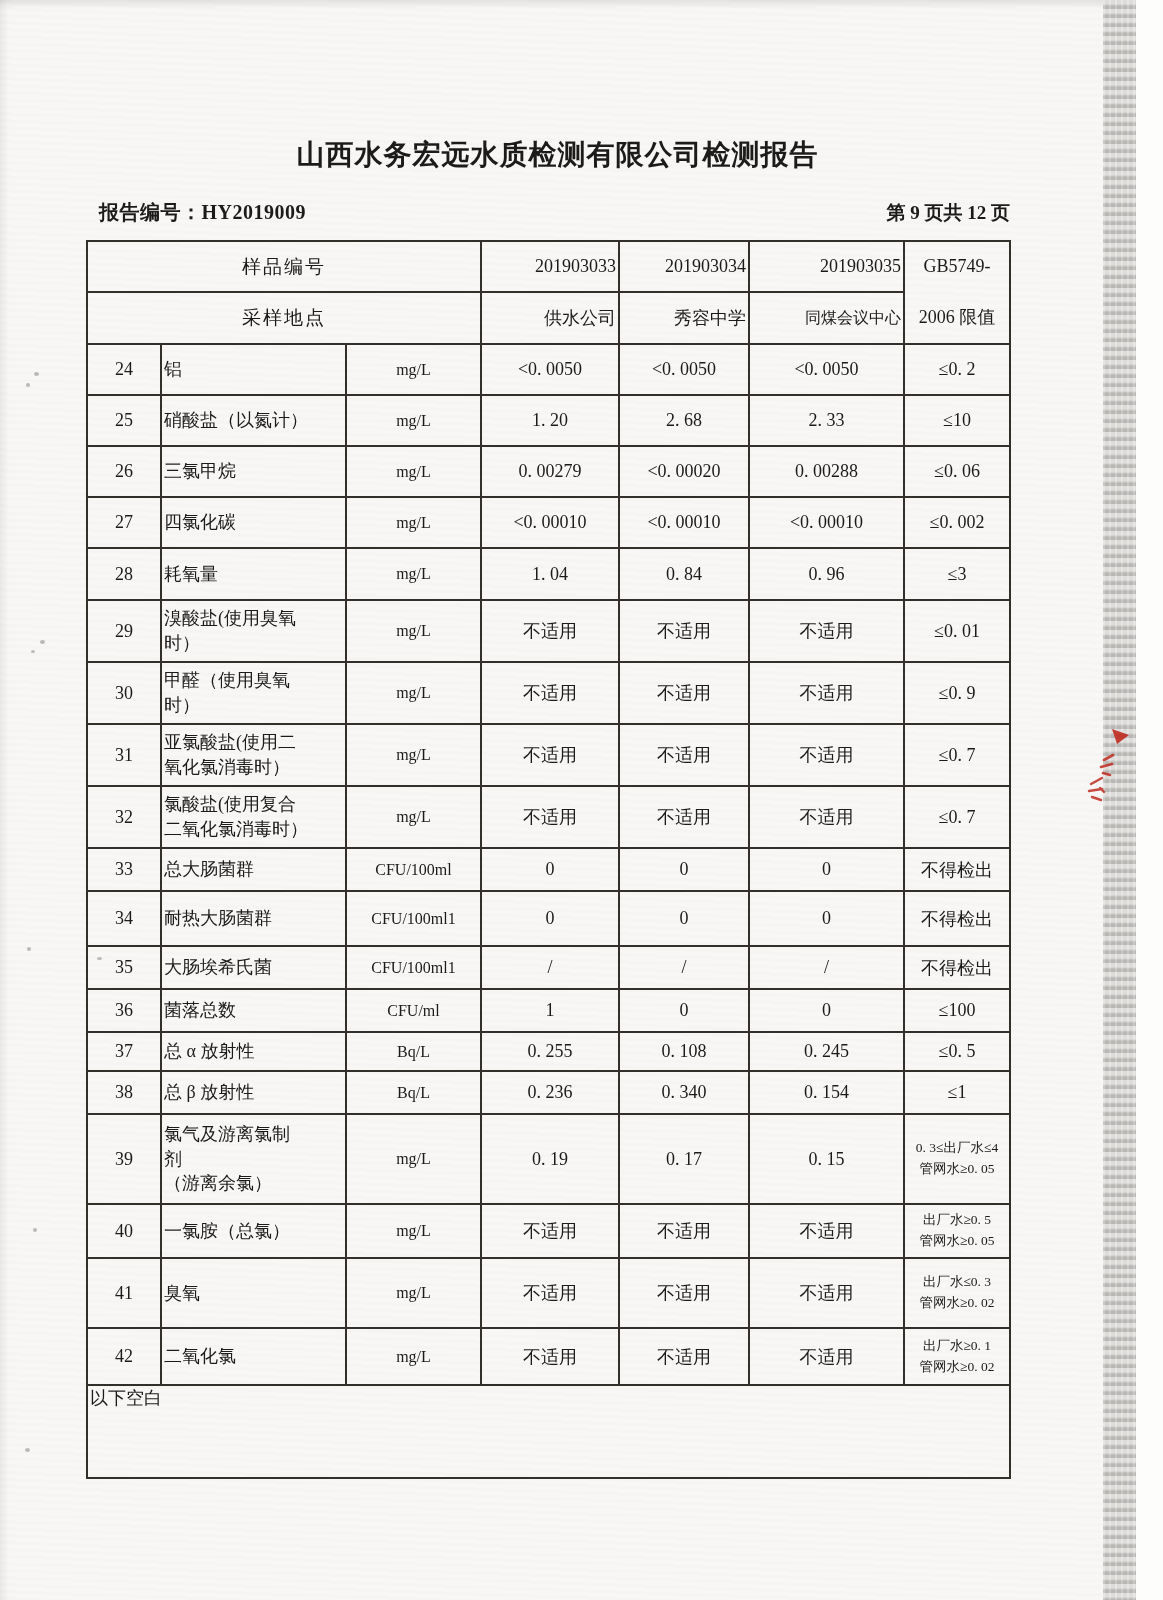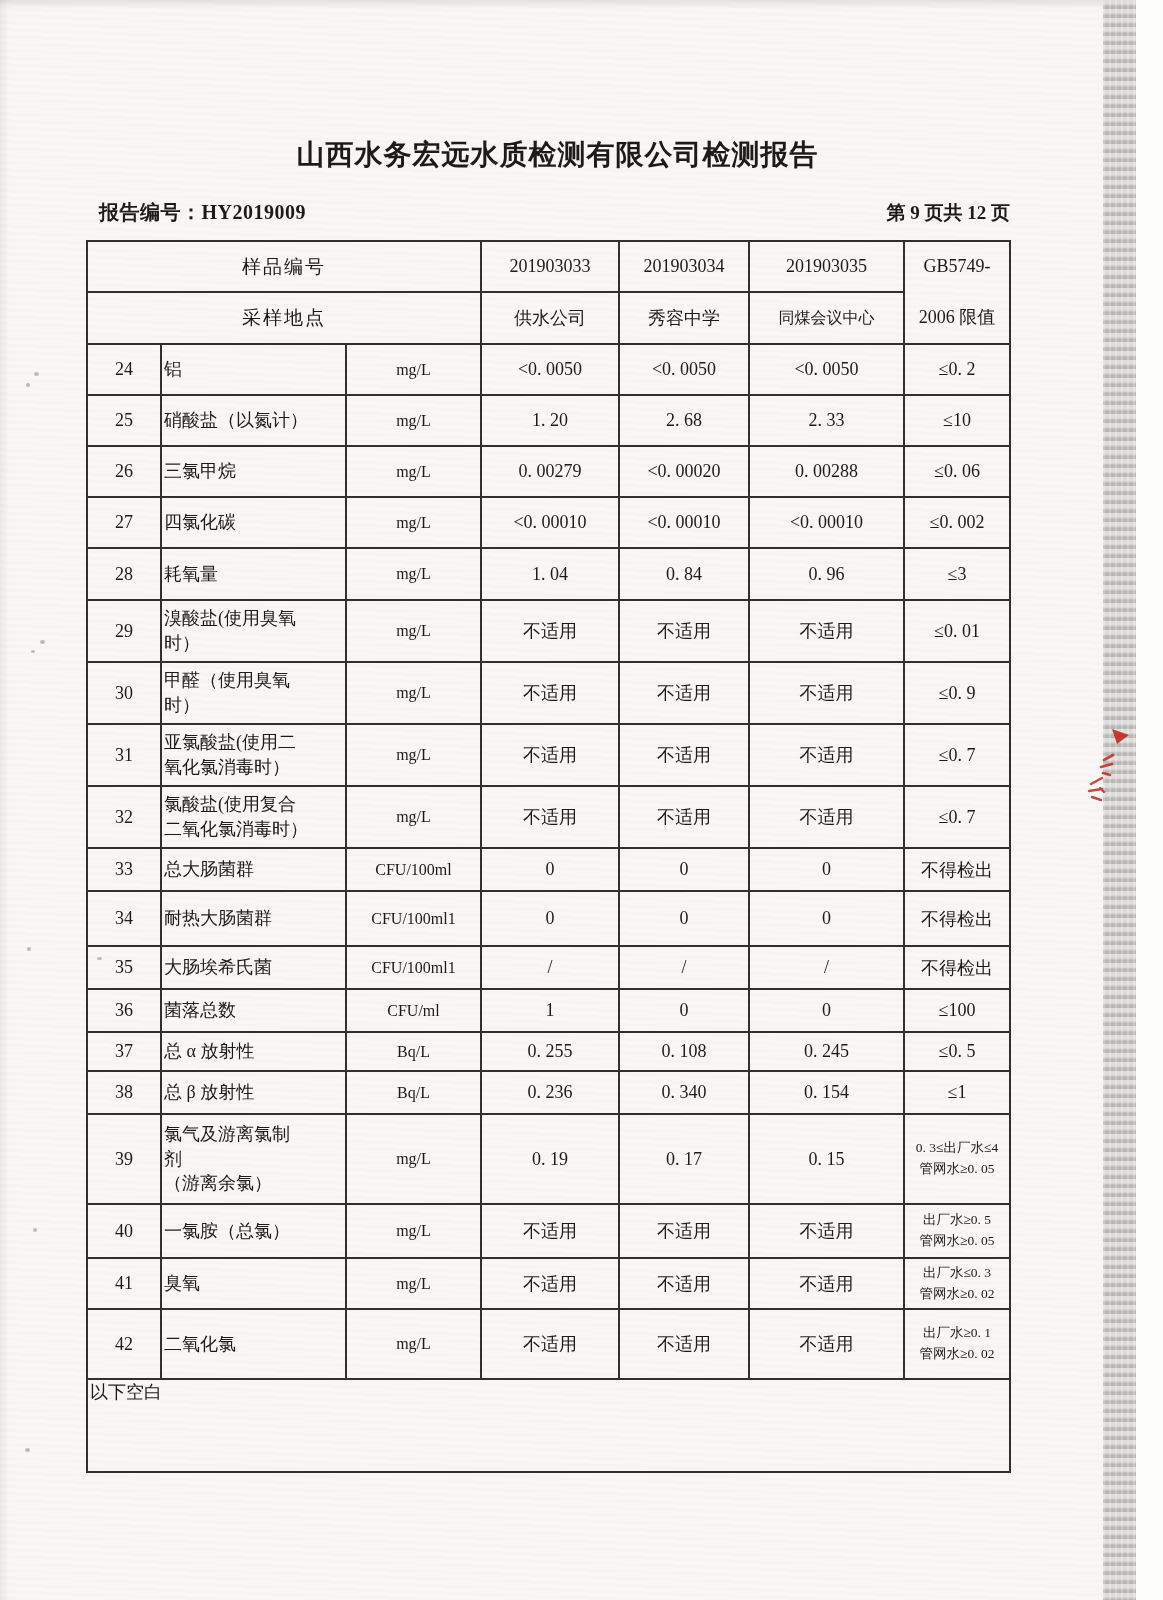--- a/index.html
+++ b/index.html
@@ -27,21 +27,21 @@
   .meta-row{position:absolute;top:199px;left:99px;width:911px;display:flex;
     justify-content:space-between;align-items:baseline;}
   .report-no{font-size:20px;font-weight:bold;letter-spacing:0.5px;}
   .page-indicator{font-size:19px;font-weight:bold;}
 
   table.results{position:absolute;top:240px;left:86px;width:923px;
     border-collapse:collapse;table-layout:fixed;}
   table.results td{border:2px solid #33302c;padding:0 2px;overflow:hidden;}
   .hr1{height:51px;} .hr2{height:52px;}
   .h-label{font-size:19px;text-align:center;letter-spacing:2px;}
-  .h-sample{font-size:18px;text-align:center;}
+  .h-sample{font-size:18px;text-align:right;}
   .h-std{vertical-align:middle;}
   .h-std .std-wrap{display:flex;flex-direction:column;justify-content:space-around;
     height:100px;font-size:18px;text-align:center;}
   .c-no{font-size:18px;text-align:center;}
   .c-item{font-size:18px;text-align:left;padding-left:9px;white-space:pre-line;line-height:1.38;}
   .c-unit{font-size:16px;text-align:center;}
   .c-val{font-size:18px;text-align:center;}
   .c-limit{font-size:18px;text-align:center;}
   .c-limit.sm{font-size:13.5px;line-height:1.55;white-space:pre-line;padding:0 1px;}
   .blank-row td{height:91px;vertical-align:top;text-align:left;font-size:18px;
@@ -250,31 +250,31 @@
       <tr style="height: 54px;">
         <td class="c-no">40</td>
         <td class="c-item">一氯胺（总氯）</td>
         <td class="c-unit">mg/L</td>
         <td class="c-val">不适用</td>
         <td class="c-val">不适用</td>
         <td class="c-val">不适用</td>
         <td class="c-limit sm">出厂水≥0. 5
 管网水≥0. 05</td>
       </tr>
-      <tr style="height: 51px;">
+      <tr style="height: 70px;">
         <td class="c-no">41</td>
         <td class="c-item">臭氧</td>
         <td class="c-unit">mg/L</td>
         <td class="c-val">不适用</td>
         <td class="c-val">不适用</td>
         <td class="c-val">不适用</td>
         <td class="c-limit sm">出厂水≤0. 3
 管网水≥0. 02</td>
       </tr>
-      <tr style="height: 70px; padding-left: 32px;">
+      <tr style="height: 57px; padding-left: 32px;">
         <td class="c-no">42</td>
         <td class="c-item">二氧化氯</td>
         <td class="c-unit">mg/L</td>
         <td class="c-val">不适用</td>
         <td class="c-val">不适用</td>
         <td class="c-val">不适用</td>
         <td class="c-limit sm">出厂水≥0. 1
 管网水≥0. 02</td>
       </tr>
     </tbody>

